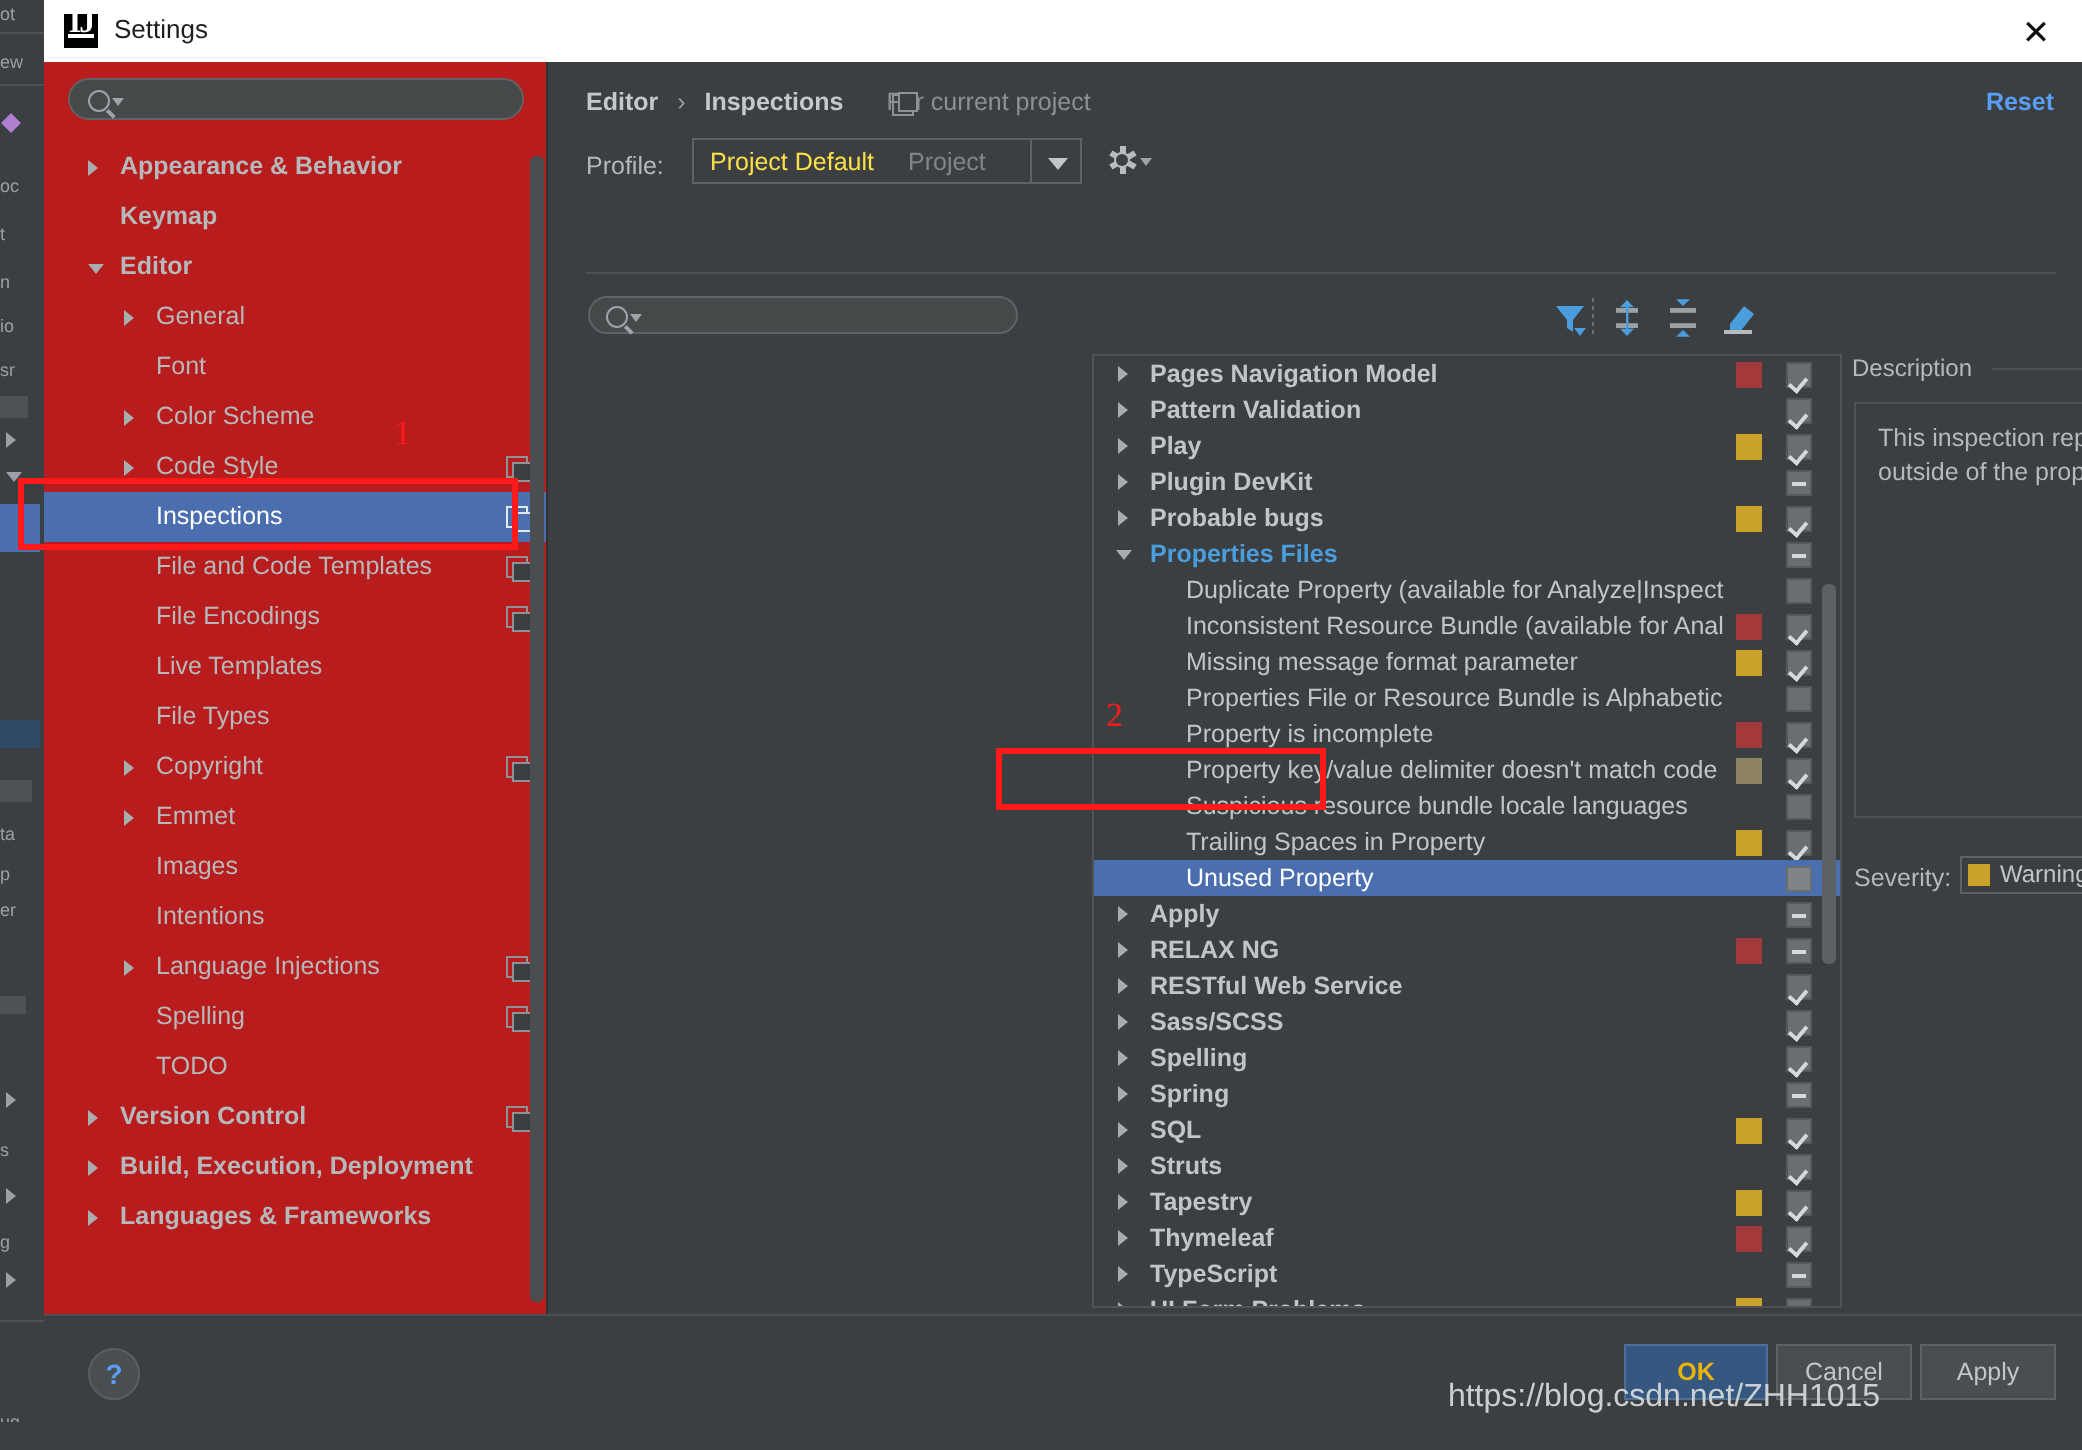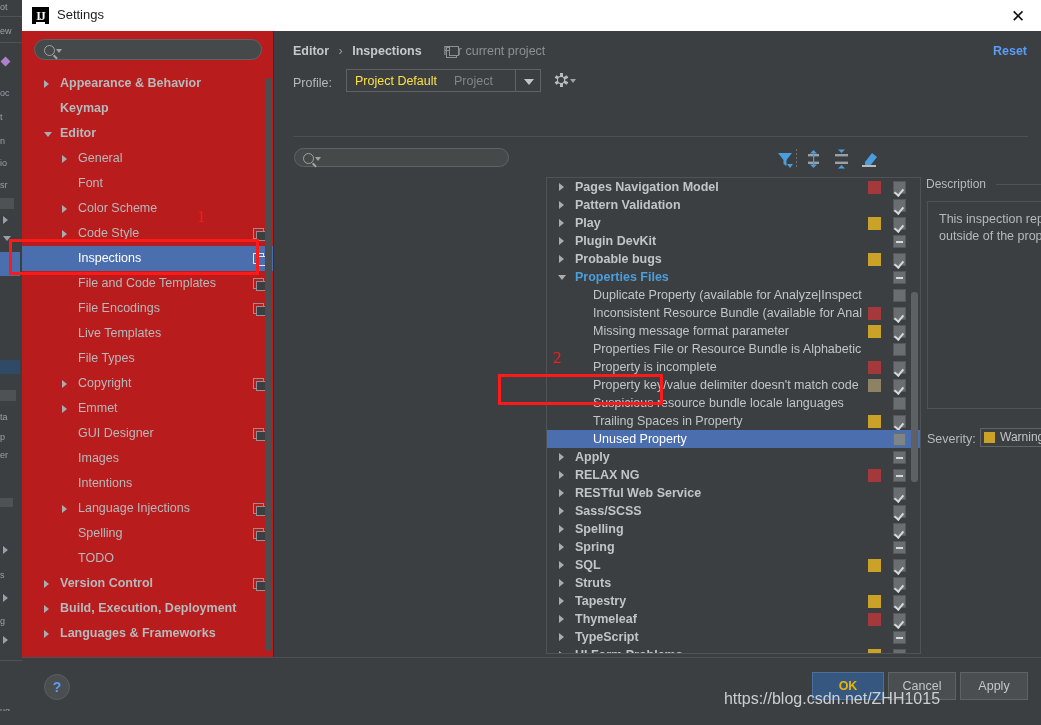--- a/index.html
+++ b/index.html
@@ -21,22 +21,22 @@
   #ide-strip .dia{position:absolute;left:2px;width:7px;height:7px;background:#b07fd0;
       transform:rotate(45deg);}
   #ide-strip .selbar{position:absolute;left:0;background:#4b6eaf;}
   #ide-strip .dkbar{position:absolute;left:0;background:#2f4a66;}
   #ide-strip .line{position:absolute;left:0;width:24px;height:1px;background:#4f5355;}
 
   
   #dialog{position:absolute;left:22px;top:0;width:1019px;height:711px;background:#3c3f41;}
   #titlebar{position:absolute;left:0;top:0;width:1019px;height:31px;background:#ffffff;}
   #title-ico{position:absolute;left:10px;top:7px;width:17px;height:17px;background:#000;
-    color:#fff;font-family:"Liberation Serif",serif;font-weight:bold;font-size:12px;
-    display:flex;align-items:flex-end;justify-content:center;letter-spacing:-1px;}
+    color:#fff;font-family:"Liberation Serif",serif;font-weight:bold;font-size:16px;
+    display:flex;align-items:flex-start;justify-content:center;letter-spacing:-1px;}
   #title-ico span{border-bottom:2px solid #fff;padding-bottom:1px;line-height:9px;}
   #title-text{position:absolute;left:35px;top:7px;font-size:13px;color:#1d1d1d;
     font-family:"Liberation Sans",sans-serif;}
   #title-close{position:absolute;right:10px;top:4px;width:26px;height:24px;
     display:flex;align-items:center;justify-content:center;color:#111;font-size:17px;cursor:pointer;}
 
   
   #left-pane{position:absolute;left:0;top:31px;width:252px;height:649px;background:#b91c1c;}
   #search-box{position:absolute;left:12px;top:8px;width:228px;height:21px;
     border:1px solid #5e6366;border-radius:11px;background:#45494a;box-sizing:border-box;}
@@ -221,21 +221,20 @@
         <div class="lrow d1"><span>Font</span></div>
         <div class="lrow d1"><span class="arw"></span><span>Color Scheme</span></div>
         <div class="lrow d1"><span class="arw"></span><span>Code Style</span><span class="copyico"></span></div>
         <div class="lrow d1 sel"><span>Inspections</span><span class="copyico"></span></div>
         <div class="lrow d1"><span>File and Code Templates</span><span class="copyico"></span></div>
         <div class="lrow d1"><span>File Encodings</span><span class="copyico"></span></div>
         <div class="lrow d1"><span>Live Templates</span></div>
         <div class="lrow d1"><span>File Types</span></div>
         <div class="lrow d1"><span class="arw"></span><span>Copyright</span><span class="copyico"></span></div>
         <div class="lrow d1"><span class="arw"></span><span>Emmet</span></div>
-        <div class="lrow d1"><span>GUI Designer</span><span class="copyico"></span></div>
         <div class="lrow d1"><span>Images</span></div>
         <div class="lrow d1"><span>Intentions</span></div>
         <div class="lrow d1"><span class="arw"></span><span>Language Injections</span><span class="copyico"></span></div>
         <div class="lrow d1"><span>Spelling</span><span class="copyico"></span></div>
         <div class="lrow d1"><span>TODO</span></div>
         <div class="lrow d0"><span class="arw"></span><span>Version Control</span><span class="copyico"></span></div>
         <div class="lrow d0"><span class="arw"></span><span>Build, Execution, Deployment</span></div>
         <div class="lrow d0"><span class="arw"></span><span>Languages &amp; Frameworks</span></div>
       </div>
     <div id="lscroll"></div>

